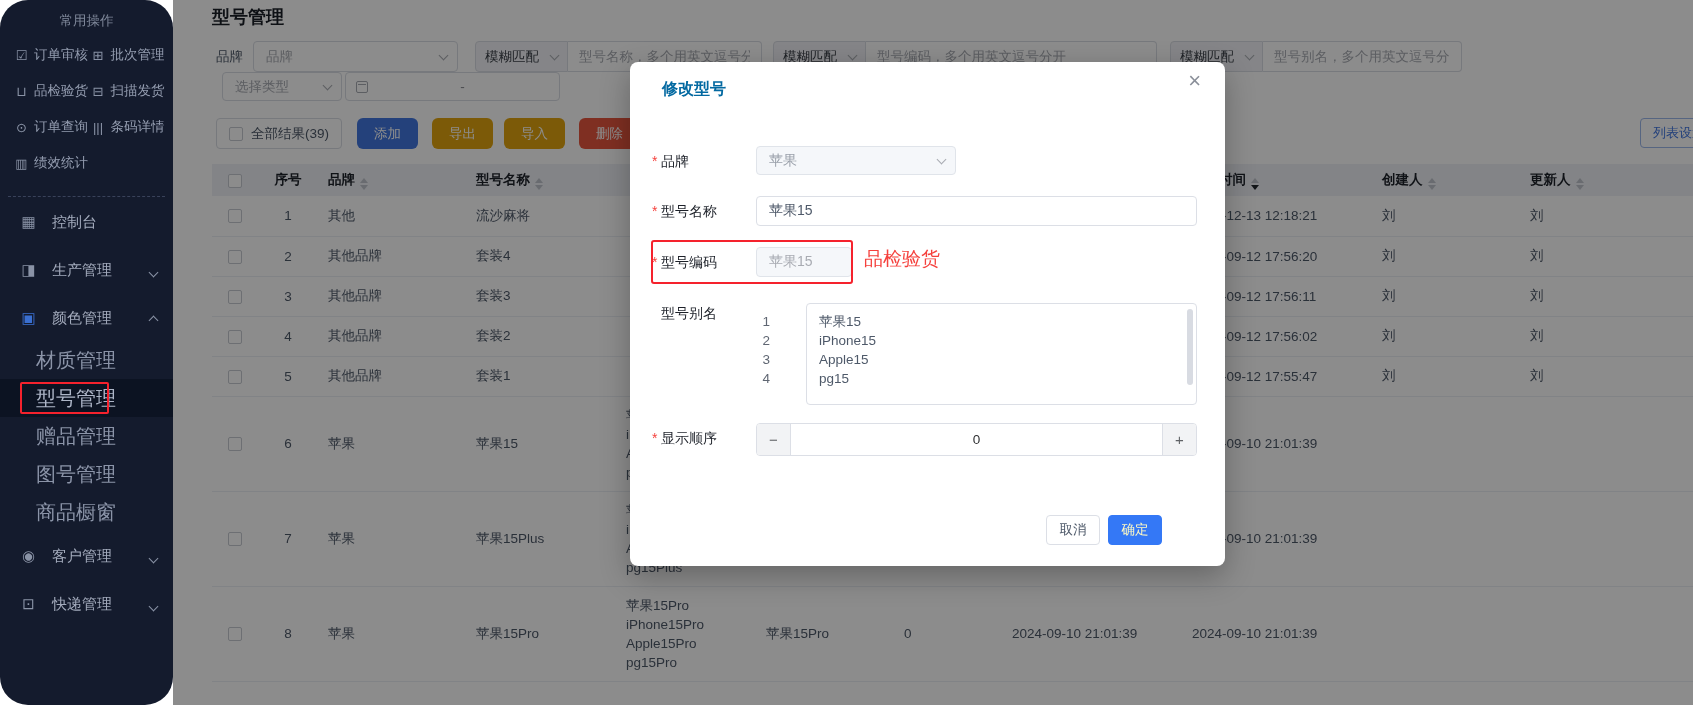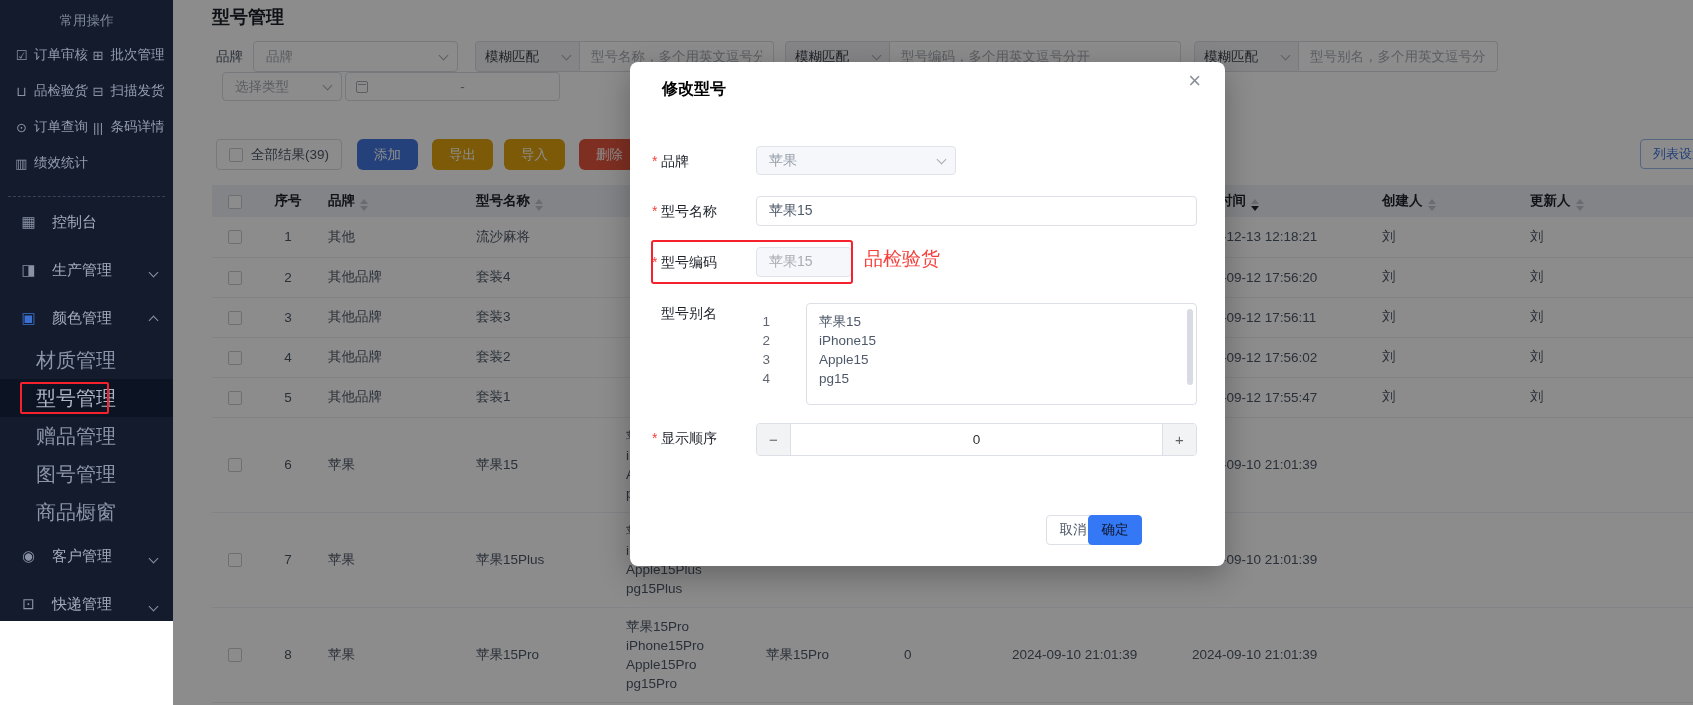--- a/index.html
+++ b/index.html
@@ -1,20 +1,20 @@
 <!DOCTYPE html>
 <html><head>
 <meta charset="utf-8">
 <style>
   * { margin:0; padding:0; box-sizing:border-box; }
   html,body { width:1693px; height:705px; overflow:hidden; }
   body { font-family:"Liberation Sans","DejaVu Sans",sans-serif; background:#fff; position:relative; }
 
   
-  .sidebar { position:absolute; left:0; top:0; width:173px; height:621px; background:#141b2d; z-index:10; }
+  .sidebar { position:absolute; left:0; top:0; width:173px; height:705px; background:#141b2d; z-index:10;border-radius:28px; }
   .quick-title { text-align:center; padding-top:12px; font-size:13.5px; color:#7e8799; }
   .quick-grid { display:grid; grid-template-columns:1fr 1fr; padding:16px 6px 0 14px; row-gap:18px; }
   .quick-item { display:flex; align-items:center; gap:5px; font-size:13.5px; color:#949db0; white-space:nowrap; cursor:pointer; }
   .qicon { color:#8a93a6; font-size:13px; width:15px; text-align:center; }
   .side-divider { margin:24px 8px 0 8px; border-top:1px dashed #39425a; }
   .menu-item { position:relative; display:flex; align-items:center; height:46px; padding-left:20px; gap:15px; color:#a3abbc; font-size:15px; cursor:pointer; margin-top:2px; }
   .micon { color:#8a93a6; font-size:15px; width:17px; text-align:center; }
   .micon.accent { color:#3a6fd0; }
   .menu-chev { position:absolute; right:16px; color:#8a93a6; }
   .submenu { }
@@ -27,32 +27,32 @@
   .page-title { font-size:18px; font-weight:700; color:#1b1f27; height:20px; }
   .frow { display:flex; align-items:center; }
   .frow1 { margin-top:16px; height:31px; }
   .frow2 { height:29px; }
   .flabel { margin-left:4px; font-size:13.5px; color:#4e5969; }
   .sel { display:flex; align-items:center; justify-content:space-between; border:1px solid #d9dce3; border-radius:4px; background:#fff; height:31px; padding:0 10px 0 12px; font-size:13.5px; }
   .sel .ph { color:#a8abb2; }
   .brand-sel { margin-left:10px; width:205px; }
   .type-sel { margin-left:10px; width:120px; height:29px; }
   .mgroup { display:flex; height:31px; }
-  .mbtn { display:flex; align-items:center; gap:24px; background:#f2f3f7; border:1px solid #d9dce3; border-radius:4px 0 0 4px; padding:0 9px; font-size:13.5px; color:#3a3f47; cursor:pointer; }
+  .mbtn { display:flex; align-items:center; gap:12px; background:#f2f3f7; border:1px solid #d9dce3; border-radius:4px 0 0 4px; padding:0 9px; font-size:13.5px; color:#3a3f47; cursor:pointer; }
   .minput { border:1px solid #d9dce3; border-left:none; border-radius:0 4px 4px 0; padding:0 11px; font-size:13.5px; color:#4e5969; outline:none; font-family:inherit; }
   .minput::placeholder { color:#a8abb2; }
   .g1 { margin-left:17px; } .g1 .minput { width:194px; }
   .g2 { margin-left:11px; } .g2 .minput { width:291px; }
   .g3 { margin-left:13px; } .g3 .minput { width:199px; }
   .daterange { margin-left:3px; width:215px; height:29px; border:1px solid #d9dce3; border-radius:4px; display:flex; align-items:center; padding:0 10px; gap:8px; color:#a8abb2; font-size:13.5px; }
   .daterange .dash { flex:1; text-align:center; color:#86898f; }
   .cal { width:12px; height:12px; border:1.3px solid #a8abb2; border-radius:2px; position:relative; display:inline-block; }
   .cal::before { content:""; position:absolute; left:1px; right:1px; top:2px; height:1.3px; background:#a8abb2; }
 
-  .toolbar { position:relative; margin-top:38px; height:31px; display:flex; align-items:flex-end; }
+  .toolbar { position:relative; margin-top:17px; height:31px; display:flex; align-items:flex-end; }
   .result-box { display:flex; align-items:center; gap:8px; border:1px solid #d9dce3; border-radius:4px; height:31px; padding:0 12px; margin-left:4px; font-size:13.5px; color:#4e5969; }
   .btn { height:31px; border:none; border-radius:6px; color:#fff; font-size:13.5px; padding:0 17px; cursor:pointer; font-family:inherit; }
   .btn-add { background:#4277e0; margin-left:15px; }
   .btn-export { background:#e2a50f; margin-left:14px; }
   .btn-import { background:#e2a50f; margin-left:11px; }
   .btn-delete { background:#e8573f; margin-left:14px; }
   .btn-listset { position:absolute; left:1428px; top:0; width:78px; height:30px; background:#fff; border:1px solid #9db8ec; border-radius:4px; color:#4277e0; font-size:13px; padding:0; }
 
   table.grid { margin-top:15px; border-collapse:collapse; table-layout:fixed; width:1481px; font-size:13.5px; }
   .grid thead tr { height:32px; background:#eef0f6; }
@@ -64,42 +64,42 @@
   .alias-line { line-height:19px; }
   .cb { width:14px; height:14px; border:1px solid #c6cad2; border-radius:2px; background:#fff; display:inline-block; vertical-align:middle; cursor:pointer; }
   .sort { display:inline-flex; flex-direction:column; gap:2px; margin-left:5px; vertical-align:1px; }
   .sort .u { width:0; height:0; border:4px solid transparent; border-top:0; border-bottom:5px solid #c0c4cc; }
   .sort .d { width:0; height:0; border:4px solid transparent; border-bottom:0; border-top:5px solid #c0c4cc; }
   .sort.desc .d { border-top-color:#24292f; }
 
   
   .overlay { position:absolute; left:173px; top:0; width:1520px; height:705px; background:rgba(0,0,0,0.45); z-index:40; }
   .modal { position:absolute; left:630px; top:62px; width:595px; height:504px; background:#fff; border-radius:8px; box-shadow:0 10px 30px rgba(0,0,0,.28); z-index:60; font-size:14px; }
-  .m-title { position:absolute; left:32px; top:17px; font-size:16px; font-weight:600; color:#000000; }
+  .m-title { position:absolute; left:32px; top:17px; font-size:16px; font-weight:600; color:#0369a1; }
   .m-close { position:absolute; right:24px; top:8px; font-size:22px; color:#8a8f99; cursor:pointer; line-height:1; }
   .m-label { position:absolute; left:31px; color:#1d2129; font-size:14px; }
   .m-star { position:absolute; left:22px; color:#f5413d; font-size:14px; }
   .m-select { position:absolute; left:126px; width:200px; height:29px; background:#f5f7fa; border:1px solid #e0e4ea; border-radius:4px; display:flex; align-items:center; justify-content:space-between; padding:0 10px 0 12px; color:#9aa0aa; }
   .m-input { position:absolute; left:126px; height:30px; border:1px solid #dcdfe6; border-radius:4px; padding:0 12px; font-size:14px; color:#4e5969; outline:none; font-family:inherit; }
   .m-input.disabled { background:#f5f7fa; border-color:#e0e4ea; color:#a8abb2; }
   .red-frame { position:absolute; left:21px; top:178px; width:202px; height:44px; border:2px solid #f5222d; border-radius:3px; pointer-events:none; }
   .red-note { position:absolute; left:234px; top:184px; color:#f5413d; font-size:19px; }
   .alias-gutter { position:absolute; left:100px; top:241px; width:40px; text-align:right; color:#5f6672; font-size:13.5px; padding-top:9px; }
   .alias-gutter div { line-height:19px; }
   .alias-box { position:absolute; left:176px; top:241px; width:391px; height:102px; border:1px solid #dcdfe6; border-radius:4px; padding:8px 12px; }
   .alias-box .alias-line { font-size:13.5px; color:#4e5969; line-height:19px; }
   .alias-thumb { position:absolute; right:3px; top:5px; width:6px; height:76px; background:#d8dbe2; border-radius:3px; }
   .stepper { position:absolute; left:126px; top:361px; width:441px; height:33px; border:1px solid #dcdfe6; border-radius:4px; display:flex; overflow:hidden; background:#fff; }
   .step-btn { width:34px; background:#f2f3f5; color:#606266; display:flex; align-items:center; justify-content:center; font-size:15px; cursor:pointer; }
   .step-minus { border-right:1px solid #dcdfe6; }
   .step-plus { border-left:1px solid #dcdfe6; }
   .step-val { flex:1; display:flex; align-items:center; justify-content:center; color:#303133; font-size:13.5px; }
   .m-btn { position:absolute; top:453px; width:54px; height:30px; border-radius:4px; font-size:13.5px; display:flex; align-items:center; justify-content:center; cursor:pointer; }
   .m-cancel { left:416px; background:#fff; border:1px solid #dcdfe6; color:#4e5969; }
-  .m-confirm { left:458px; background:#3478f6; border:1px solid #3478f6; color:#0f172a; }
+  .m-confirm { left:478px; background:#3478f6; border:1px solid #3478f6; color:#fef9c3; }
 
   .chev { display:inline-block; width:7px; height:7px; border-right:1.5px solid currentColor; border-bottom:1.5px solid currentColor; }
   .chev.down { transform:rotate(45deg); margin-top:-3px; }
   .chev.up { transform:rotate(-135deg); margin-top:3px; }
   .chev-gray { color:#a8abb2; }
 </style>
 </head>
 <body>
 
 <aside class="sidebar">

